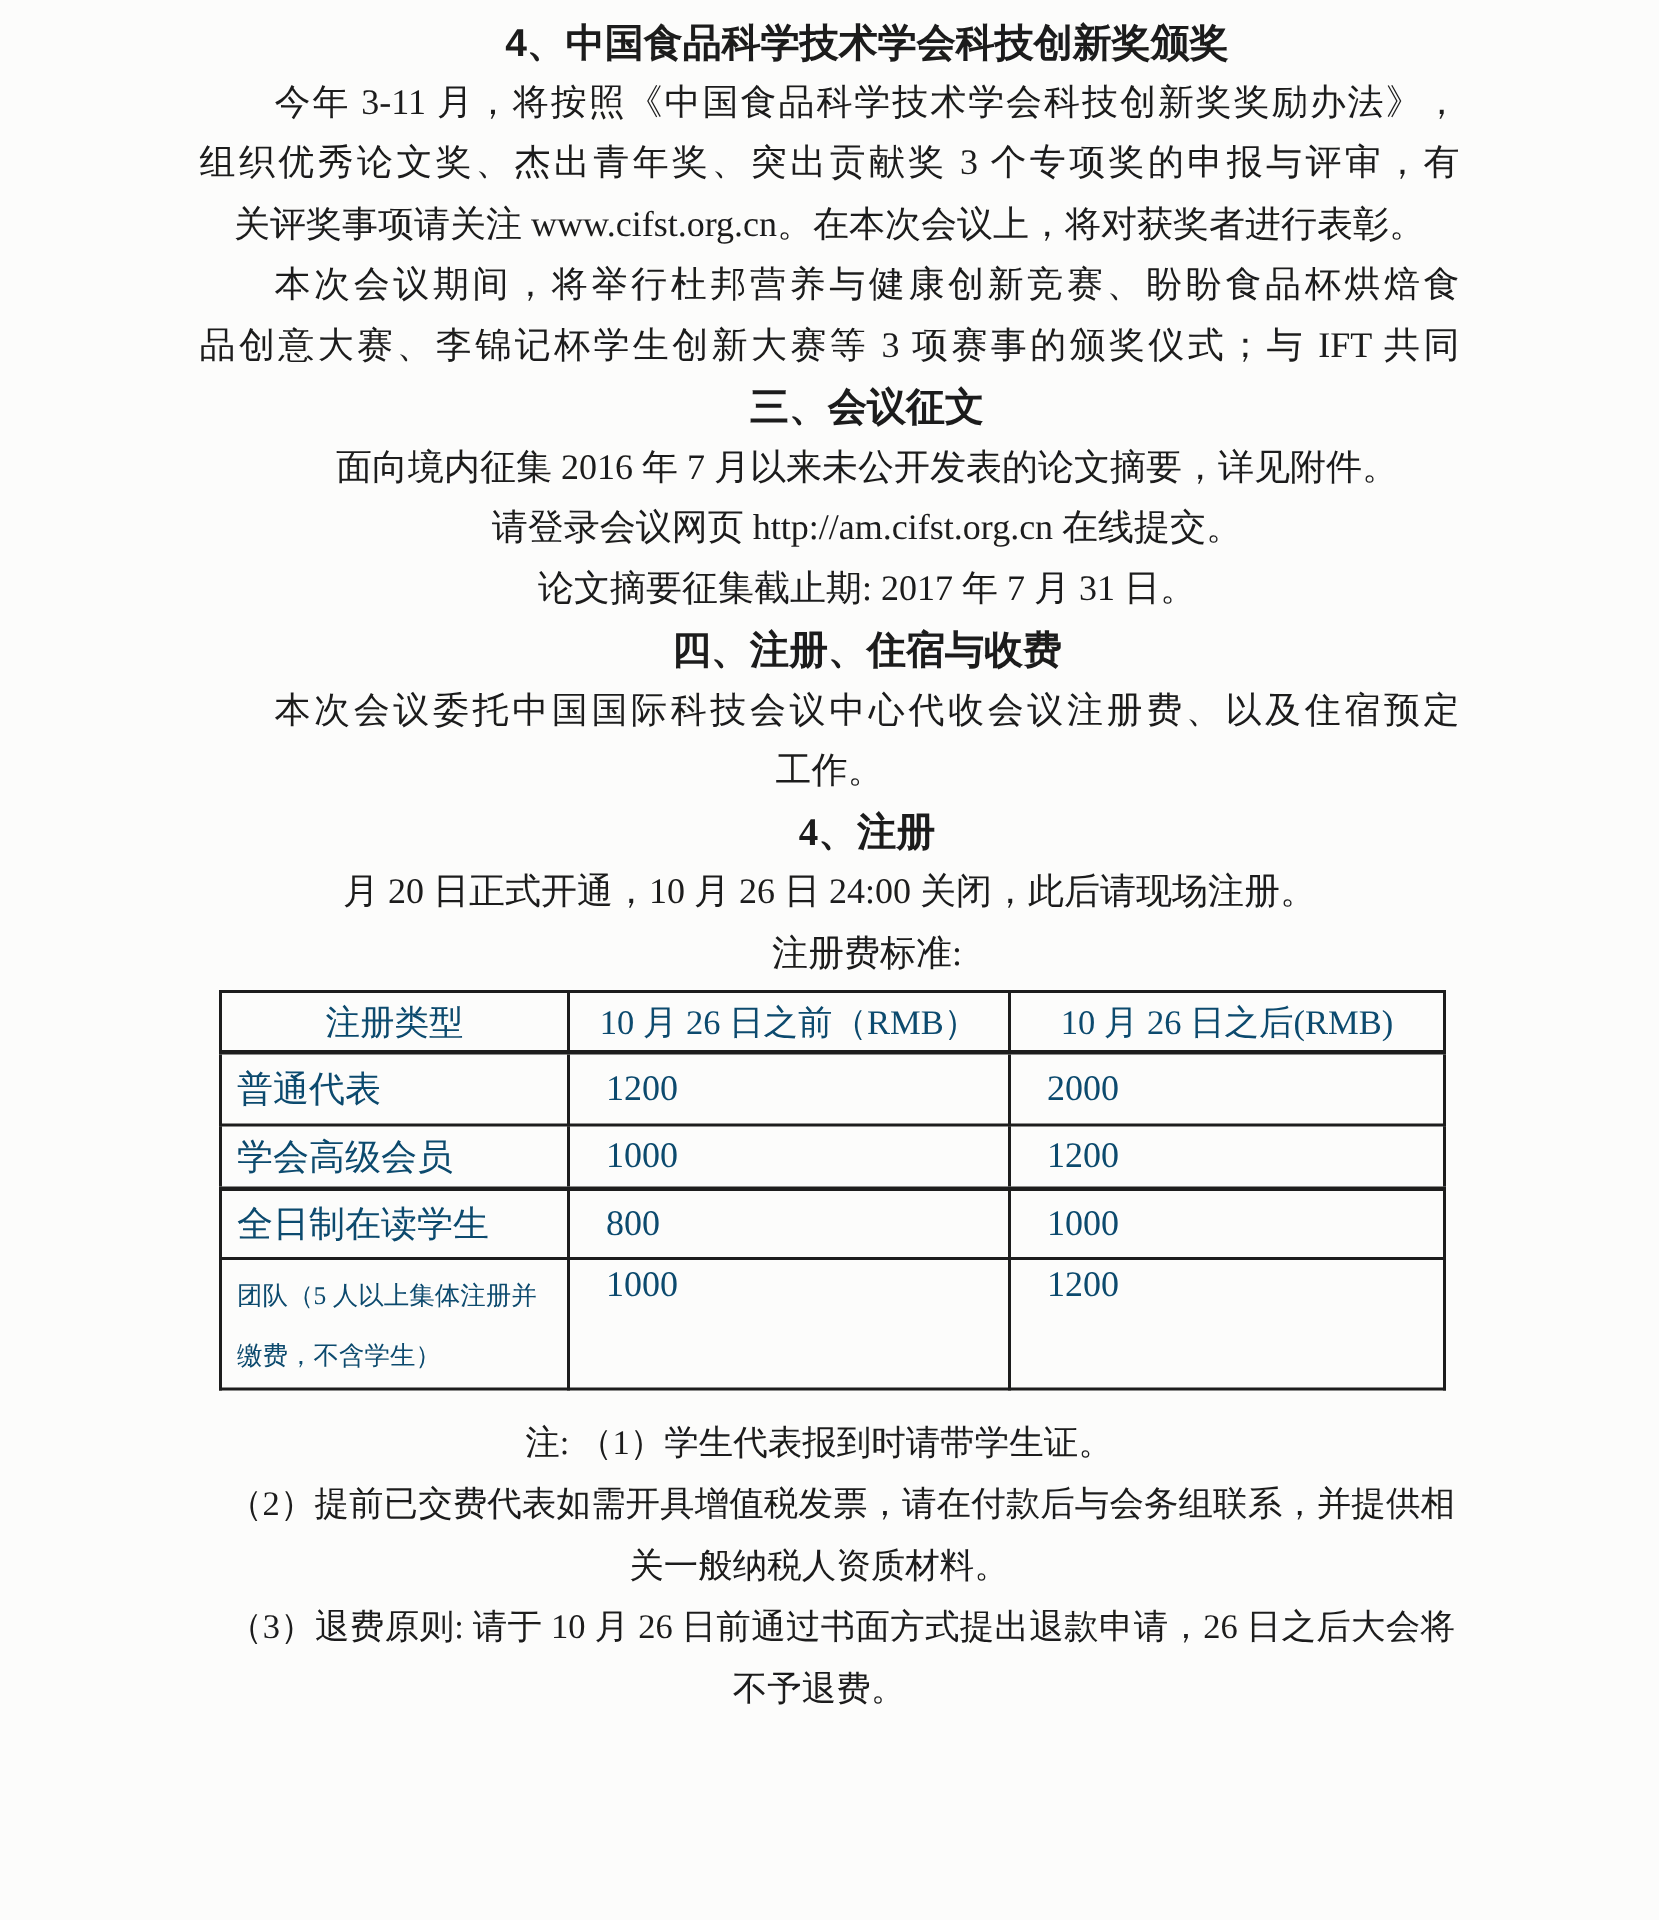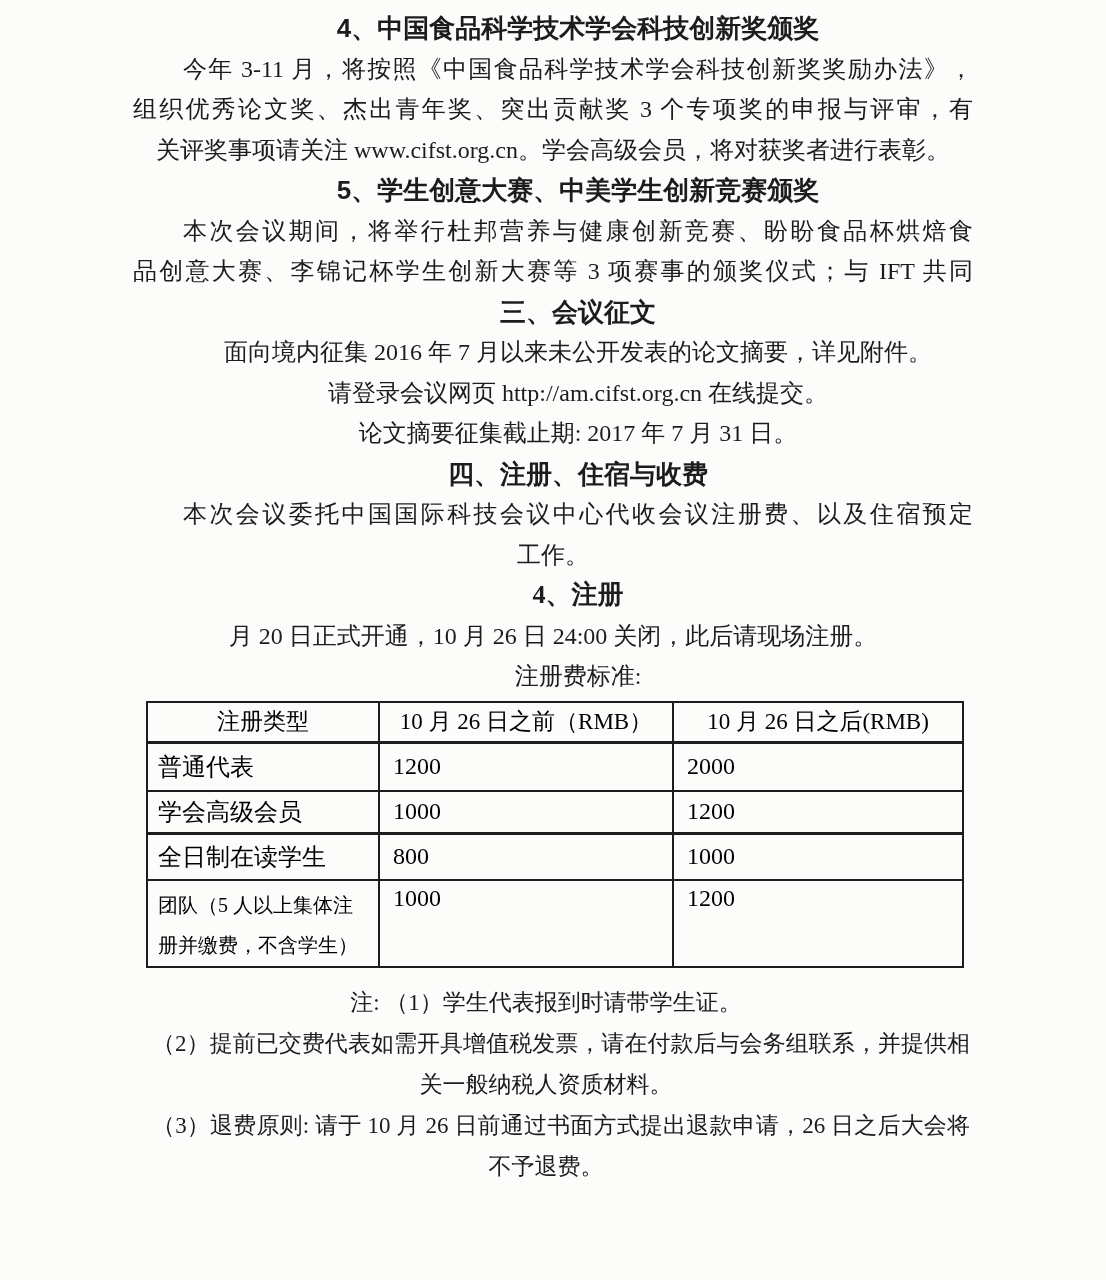--- a/index.html
+++ b/index.html
@@ -41,46 +41,46 @@
     font-weight: 700;
     font-size: 26px;
   }
   
   table.fee {
     border-collapse: collapse;
     table-layout: fixed;
     width: 816px;
     margin: 4px 0 0 13px;
     font-size: 24px;
-    color: #000000;
+    color: #0c4a6e;
   }
   table.fee th, table.fee td {
     border: 2px solid #1d1d1d;
     padding: 1px 8px 1px 10px;
     font-weight: 400;
     overflow: hidden;
   }
   table.fee th {
     text-align: center;
     height: 36px;
     font-size: 23px;
     border-bottom: 3px solid #1d1d1d;
     padding: 1px 2px;
   }
-  table.fee td.val { padding-left: 13px; }
+  table.fee td.val { padding-left: 24px; }
   table.fee tbody tr:nth-of-type(1) td { height: 44px; }
   table.fee tbody tr:nth-of-type(2) td { height: 38px; border-bottom: 3px solid #1d1d1d; }
   table.fee tbody tr:nth-of-type(3) td { height: 42px; }
   table.fee tbody tr:nth-of-type(4) td {
     height: 80px;
     vertical-align: top;
     padding-top: 4px;
   }
   td.team-cell {
-    font-size: 20px;
+    font-size: 17px;
     line-height: 40px;
   }
   
   .notes {
     margin: 14px 0 0 -11px;
     width: 848px;
   }
   .note-line {
     font-size: 23px;
     line-height: 41px;
@@ -94,23 +94,22 @@
 <div class="page">
 
   <div>
 
       <div class="line h-sans indent">4、中国食品科学技术学会科技创新奖颁奖</div>
 
       <div class="line indent fill">今年 3-11 月，将按照《中国食品科学技术学会科技创新奖奖励办法》，</div>
 
       <div class="line fill">组织优秀论文奖、杰出青年奖、突出贡献奖 3 个专项奖的申报与评审，有</div>
 
-      <div class="line">关评奖事项请关注 www.cifst.org.cn。学会高级会员，将对获奖者进行表彰。</div>
+      <div class="line">关评奖事项请关注 www.cifst.org.cn。在本次会议上，将对获奖者进行表彰。</div>
 
-      <div class="line h-sans indent">5、学生创意大赛、中美学生创新竞赛颁奖</div>
 
       <div class="line indent fill">本次会议期间，将举行杜邦营养与健康创新竞赛、盼盼食品杯烘焙食</div>
 
       <div class="line fill">品创意大赛、李锦记杯学生创新大赛等 3 项赛事的颁奖仪式；与 IFT 共同</div>
 
 
       <div class="line h-sans indent">三、会议征文</div>
 
       <div class="line indent">面向境内征集 2016 年 7 月以来未公开发表的论文摘要，详见附件。</div>
 

